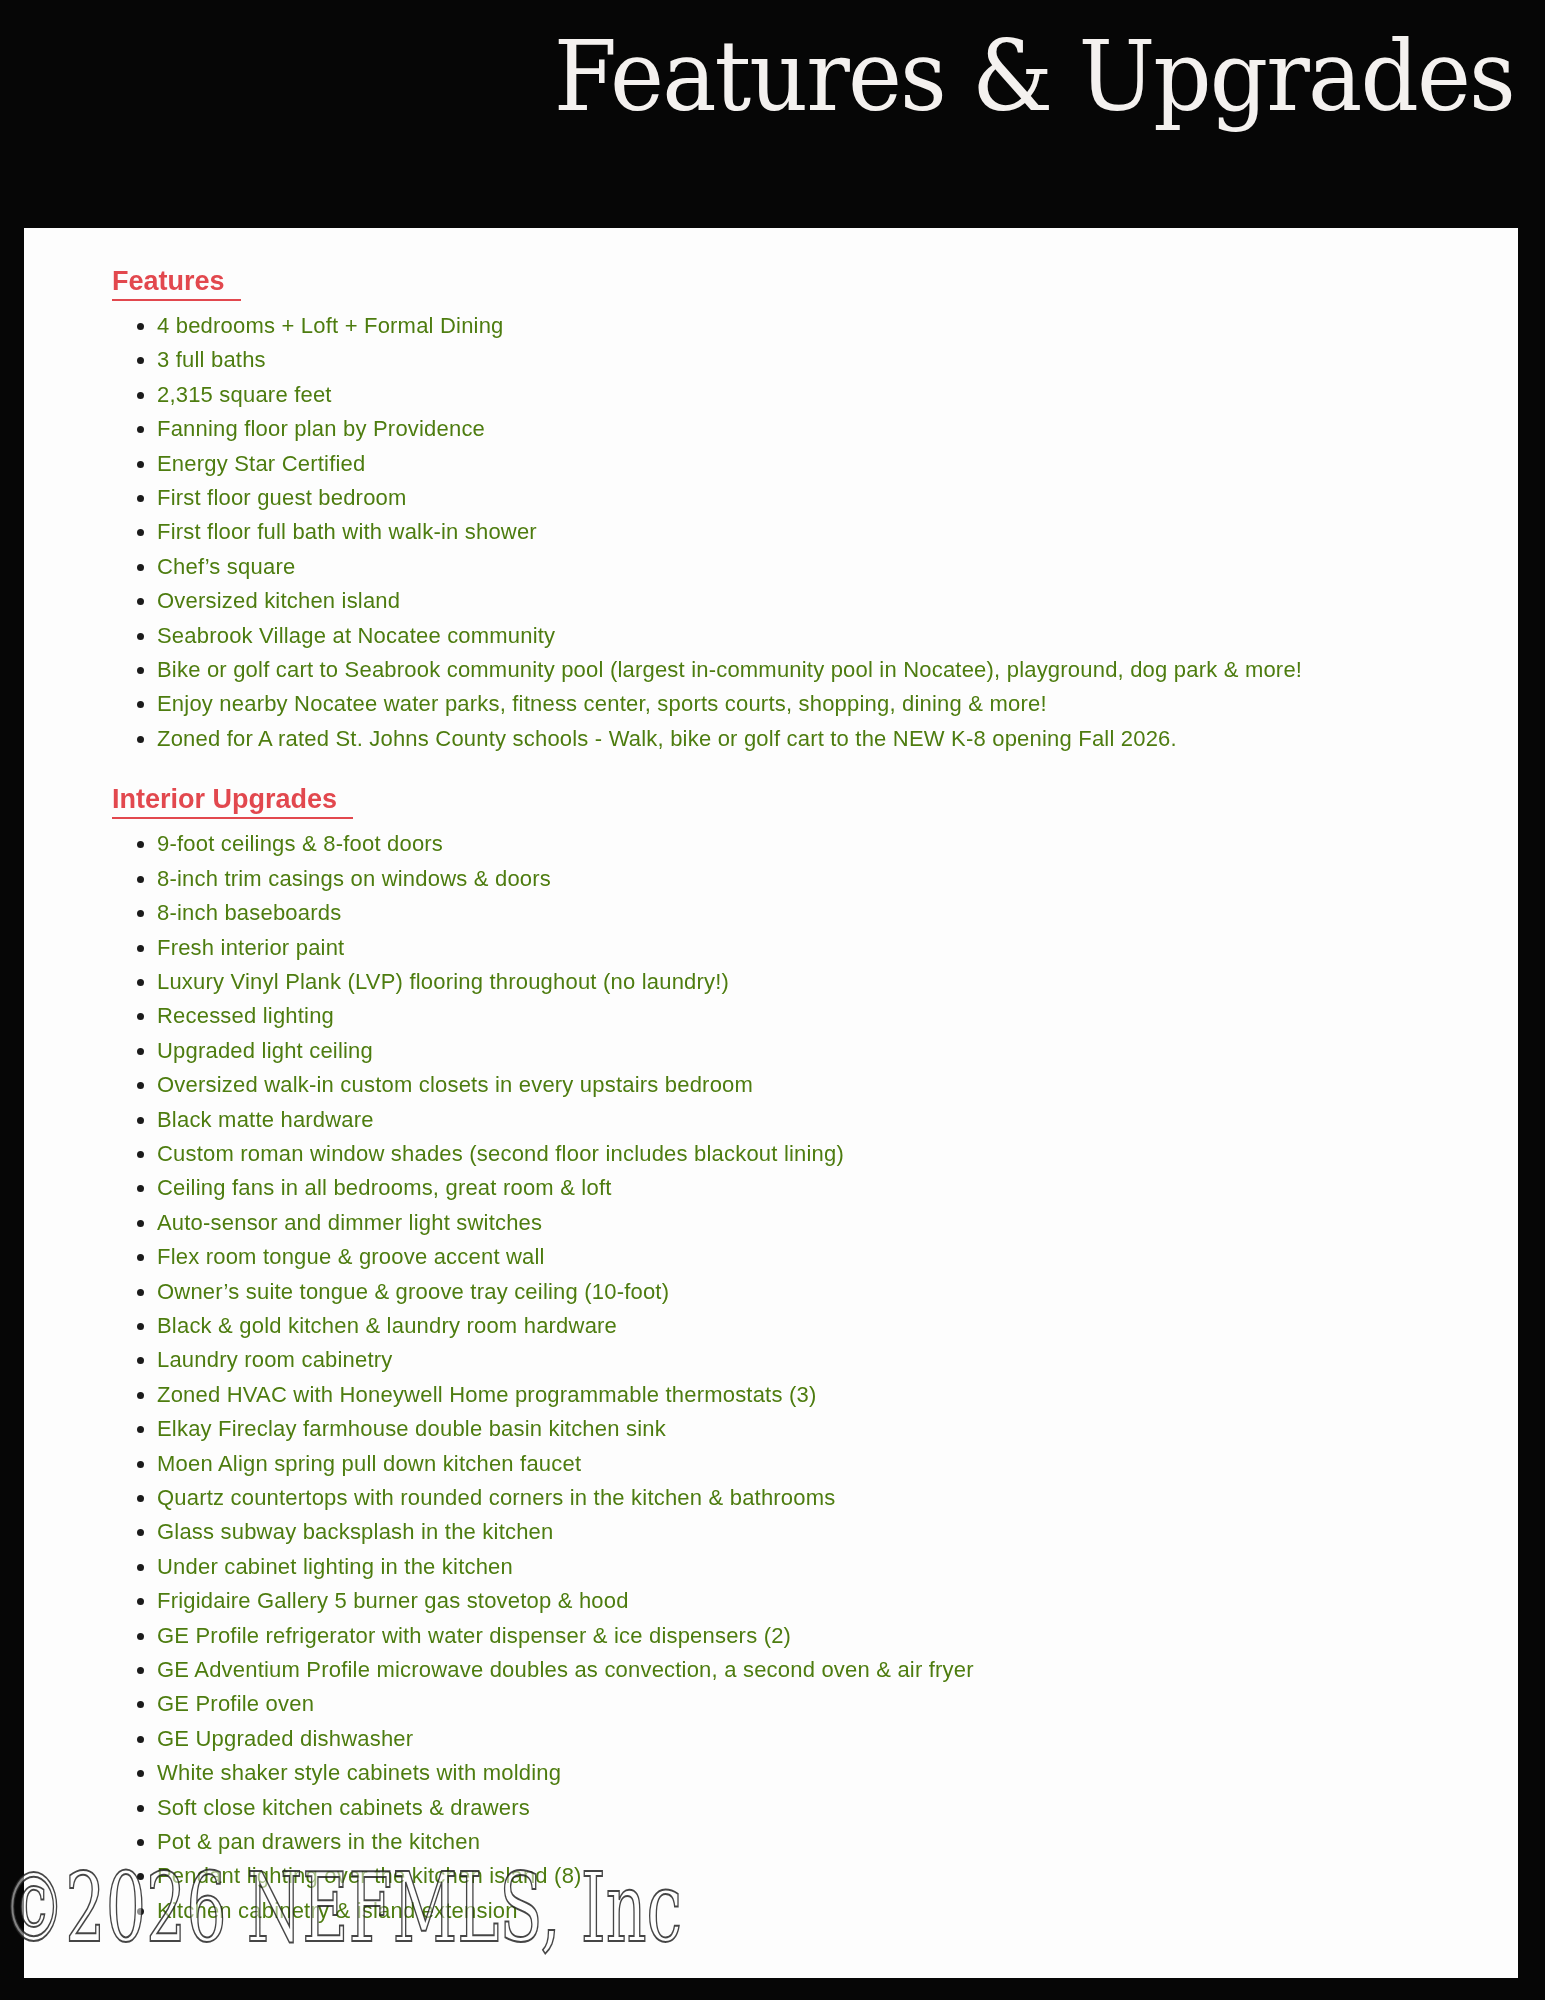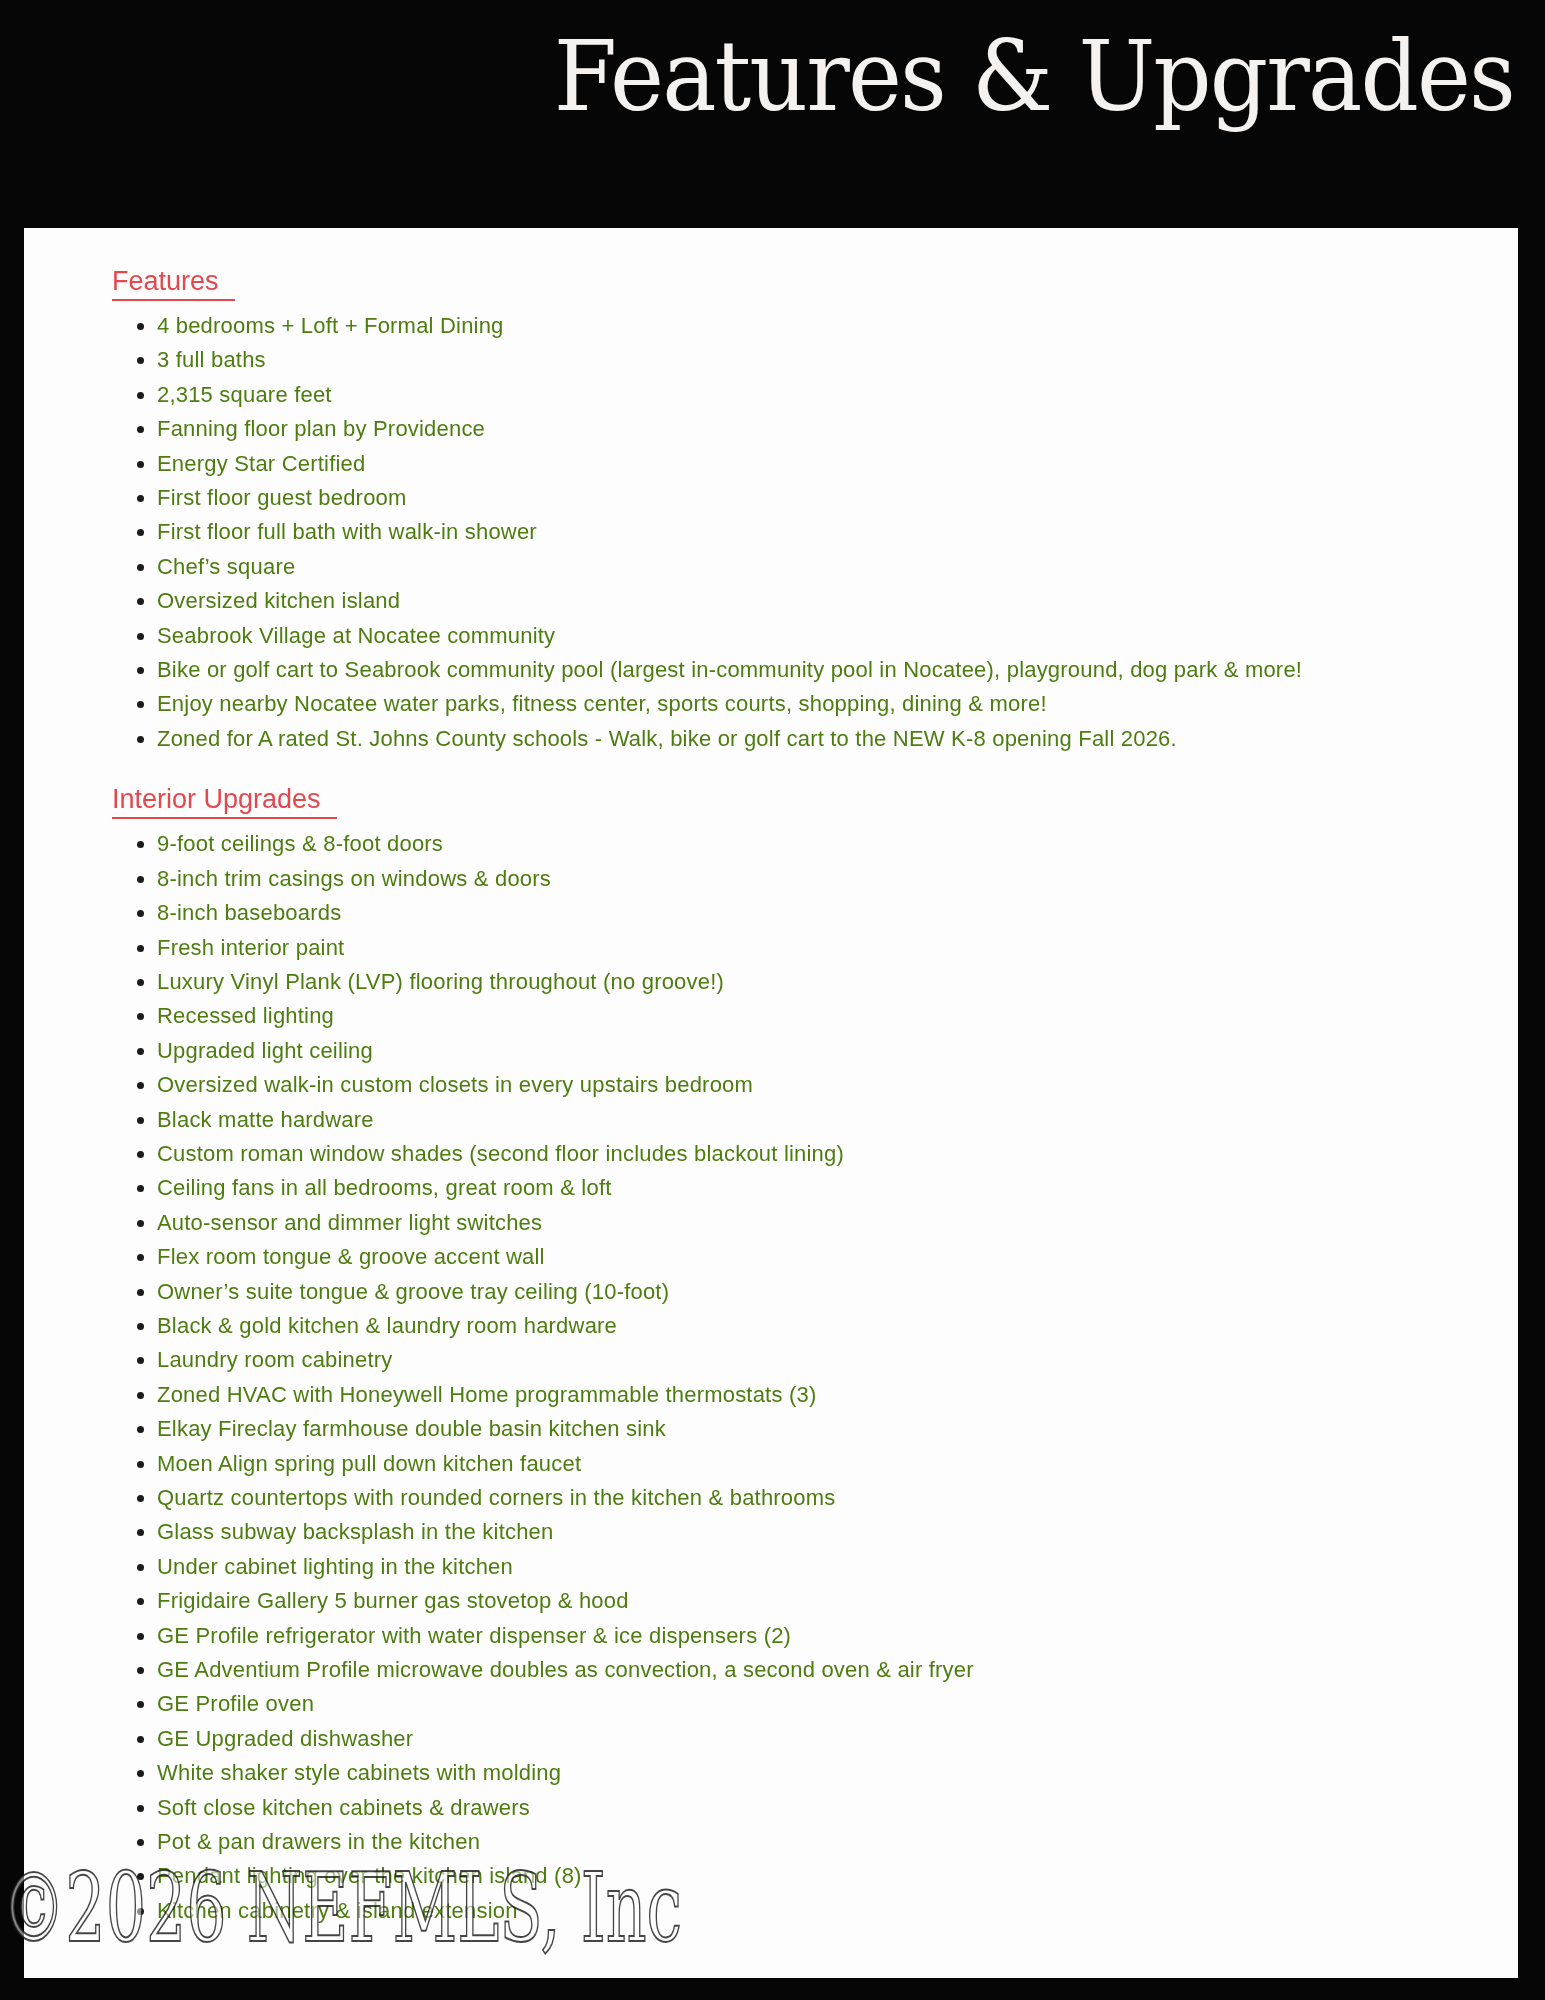--- a/index.html
+++ b/index.html
@@ -50,21 +50,21 @@
   }
   .panel-inner {
     padding: 36px 0 0 88px;
     width: 100%;
     height: 100%;
   }
   .section { margin: 0 0 26px 0; }
   .section-heading {
     display: inline-block;
     font-size: 27px;
-    font-weight: 400;
+    font-weight: 700;
     color: #e2484e;
     line-height: 34px;
     border-bottom: 2px solid #e2484e;
     padding-bottom: 1px;
     padding-right: 16px;
     margin-bottom: 6px;
   }
   .feature-list {
     list-style: disc;
     margin: 2px 0 0 0;
@@ -122,21 +122,21 @@
         </ul>
     </div>
 
     <div class="section">
       <h2 class="section-heading">Interior Upgrades</h2>
       <ul class="feature-list">
           <li>9-foot ceilings &amp; 8-foot doors</li>
           <li>8-inch trim casings on windows &amp; doors</li>
           <li>8-inch baseboards</li>
           <li>Fresh interior paint</li>
-          <li>Luxury Vinyl Plank (LVP) flooring throughout (no groove!)</li>
+          <li>Luxury Vinyl Plank (LVP) flooring throughout (no laundry!)</li>
           <li>Recessed lighting</li>
           <li>Upgraded light ceiling</li>
           <li>Oversized walk-in custom closets in every upstairs bedroom</li>
           <li>Black matte hardware</li>
           <li>Custom roman window shades (second floor includes blackout lining)</li>
           <li>Ceiling fans in all bedrooms, great room &amp; loft</li>
           <li>Auto-sensor and dimmer light switches</li>
           <li>Flex room tongue &amp; groove accent wall</li>
           <li>Owner’s suite tongue &amp; groove tray ceiling (10-foot)</li>
           <li>Black &amp; gold kitchen &amp; laundry room hardware</li>

